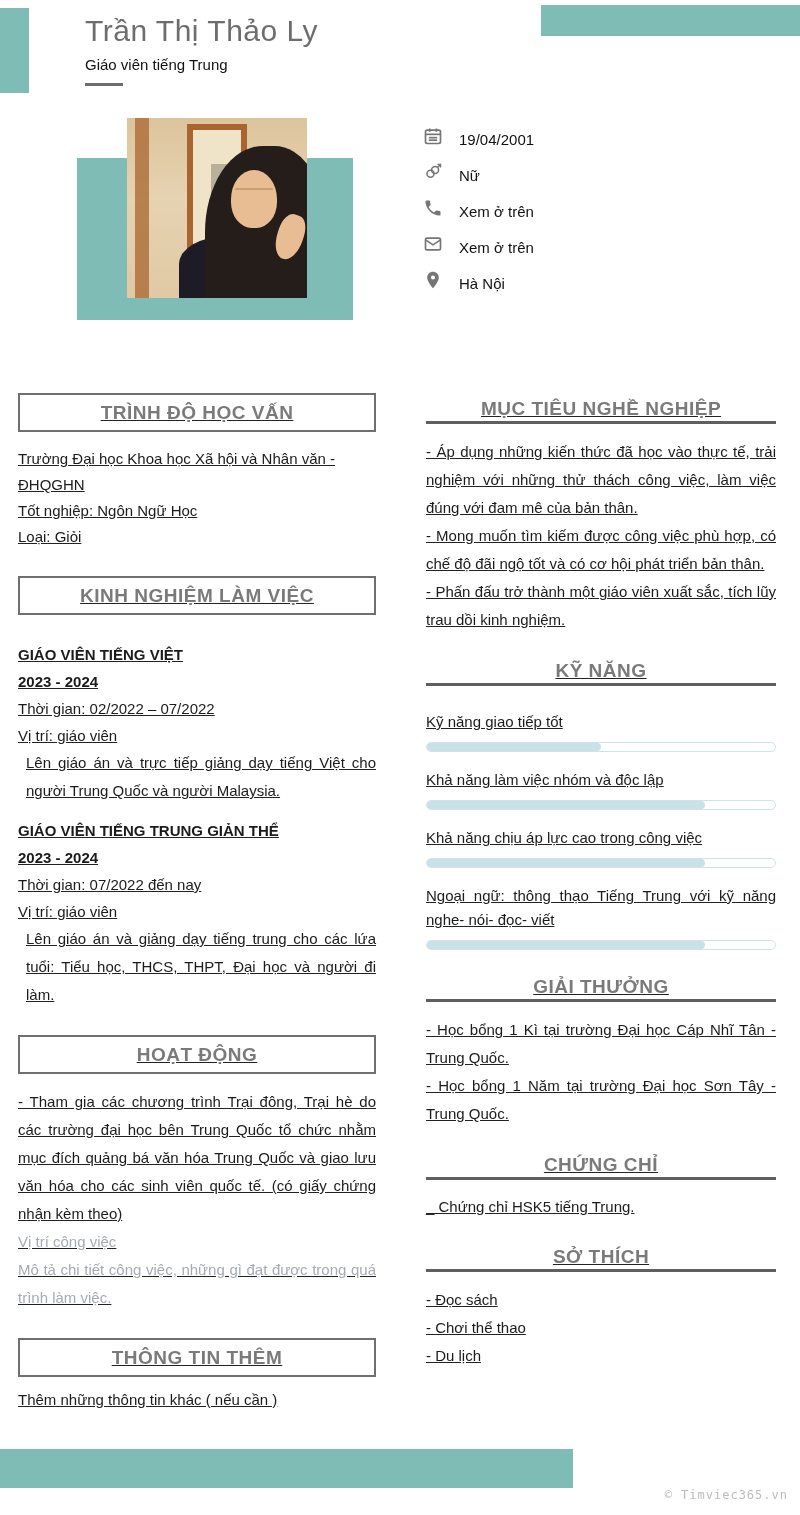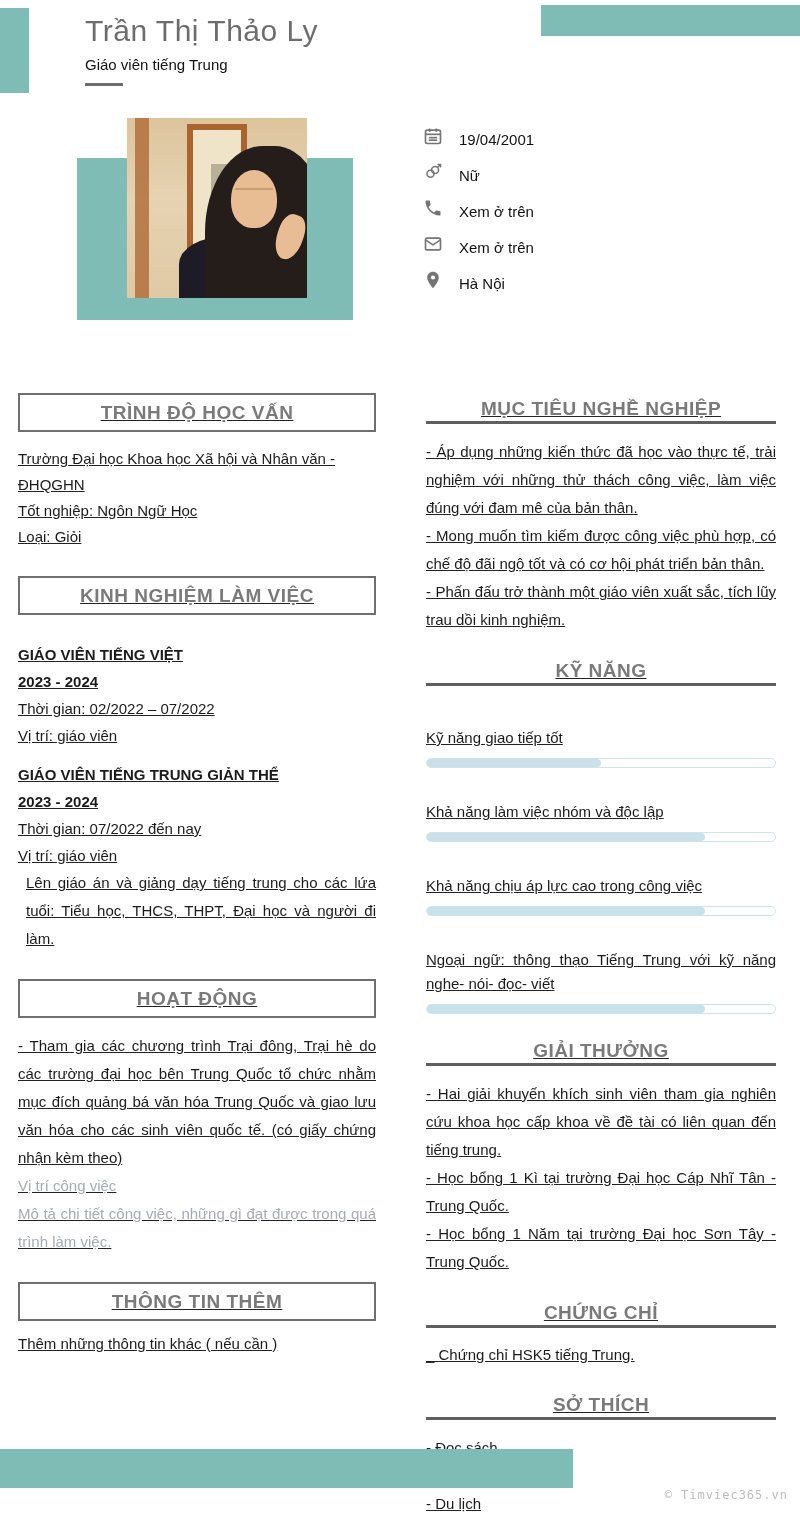--- a/index.html
+++ b/index.html
@@ -53,21 +53,21 @@
   .sec-body { padding-top: 14px; font-size: 15px; line-height: 26px; color: #1b1b1b; }
   .sec-body p.justify { text-align: justify; line-height: 28px; }
   .muted { color: #a6abb3; }
 
   .job { margin-top: 12px; }
   .job .role, .job .years { font-weight: bold; line-height: 27px; }
   .job .line { line-height: 27px; }
   .job .desc { padding-left: 8px; text-align: justify; line-height: 28px; }
 
   
-  .skill { margin-top: 32px; }
+  .skill { margin-top: 16px; }
   .skill-label { font-size: 15px; line-height: 24px; text-align: justify; margin-bottom: 8px; }
   .skill-track { width: 100%; height: 10px; border: 1px solid #cfe3ec; border-radius: 6px; background: #fff; }
   .skill-fill { height: 100%; background: #c9e2ea; border-radius: 6px; }
 
   .hobby { line-height: 28px; font-size: 15px; }
 
   
   .watermark { position: absolute; right: 12px; top: 1488px; font-family: "DejaVu Sans Mono", "Liberation Mono", monospace;
                font-size: 12px; color: #bcbcbc; letter-spacing: 1px; }
 </style>
@@ -159,20 +159,21 @@
     </div>
 
     <div class="section">
       <div class="box-header">KINH NGHIỆM LÀM VIỆC</div>
       <div class="sec-body" style="">
         <div class="job">
           <div class="role">GIÁO VIÊN TIẾNG VIỆT</div>
           <div class="years">2023 - 2024</div>
           <div class="line">Thời gian: 02/2022 – 07/2022</div>
           <div class="line">Vị trí: giáo viên</div>
+          <div class="desc">Lên giáo án và trực tiếp giảng dạy tiếng Việt cho người Trung Quốc và người Malaysia.</div>
         </div>
         <div class="job">
           <div class="role">GIÁO VIÊN TIẾNG TRUNG GIẢN THỂ</div>
           <div class="years">2023 - 2024</div>
           <div class="line">Thời gian: 07/2022 đến nay</div>
           <div class="line">Vị trí: giáo viên</div>
           <div class="desc">Lên giáo án và giảng dạy tiếng trung cho các lứa tuổi: Tiểu học, THCS, THPT, Đại học và người đi làm.</div>
         </div>
       </div>
     </div>
@@ -232,21 +233,20 @@
           <div class="skill-track">
             <div class="skill-fill" style="width: 80%;"></div>
           </div>
         </div>
       </div>
     </div>
 
     <div class="section">
       <div class="line-header">GIẢI THƯỞNG</div>
       <div class="sec-body">
-        <p class="justify">- Hai giải khuyến khích sinh viên tham gia nghiên cứu khoa học cấp khoa về đề tài có liên quan đến tiếng trung.</p>
         <p class="justify">- Học bổng 1 Kì tại trường Đại học Cáp Nhĩ Tân - Trung Quốc.</p>
         <p class="justify">- Học bổng 1 Năm tại trường Đại học Sơn Tây - Trung Quốc.</p>
       </div>
     </div>
 
     <div class="section">
       <div class="line-header">CHỨNG CHỈ</div>
       <div class="sec-body">
         <p>_ Chứng chỉ HSK5 tiếng Trung.</p>
       </div>

